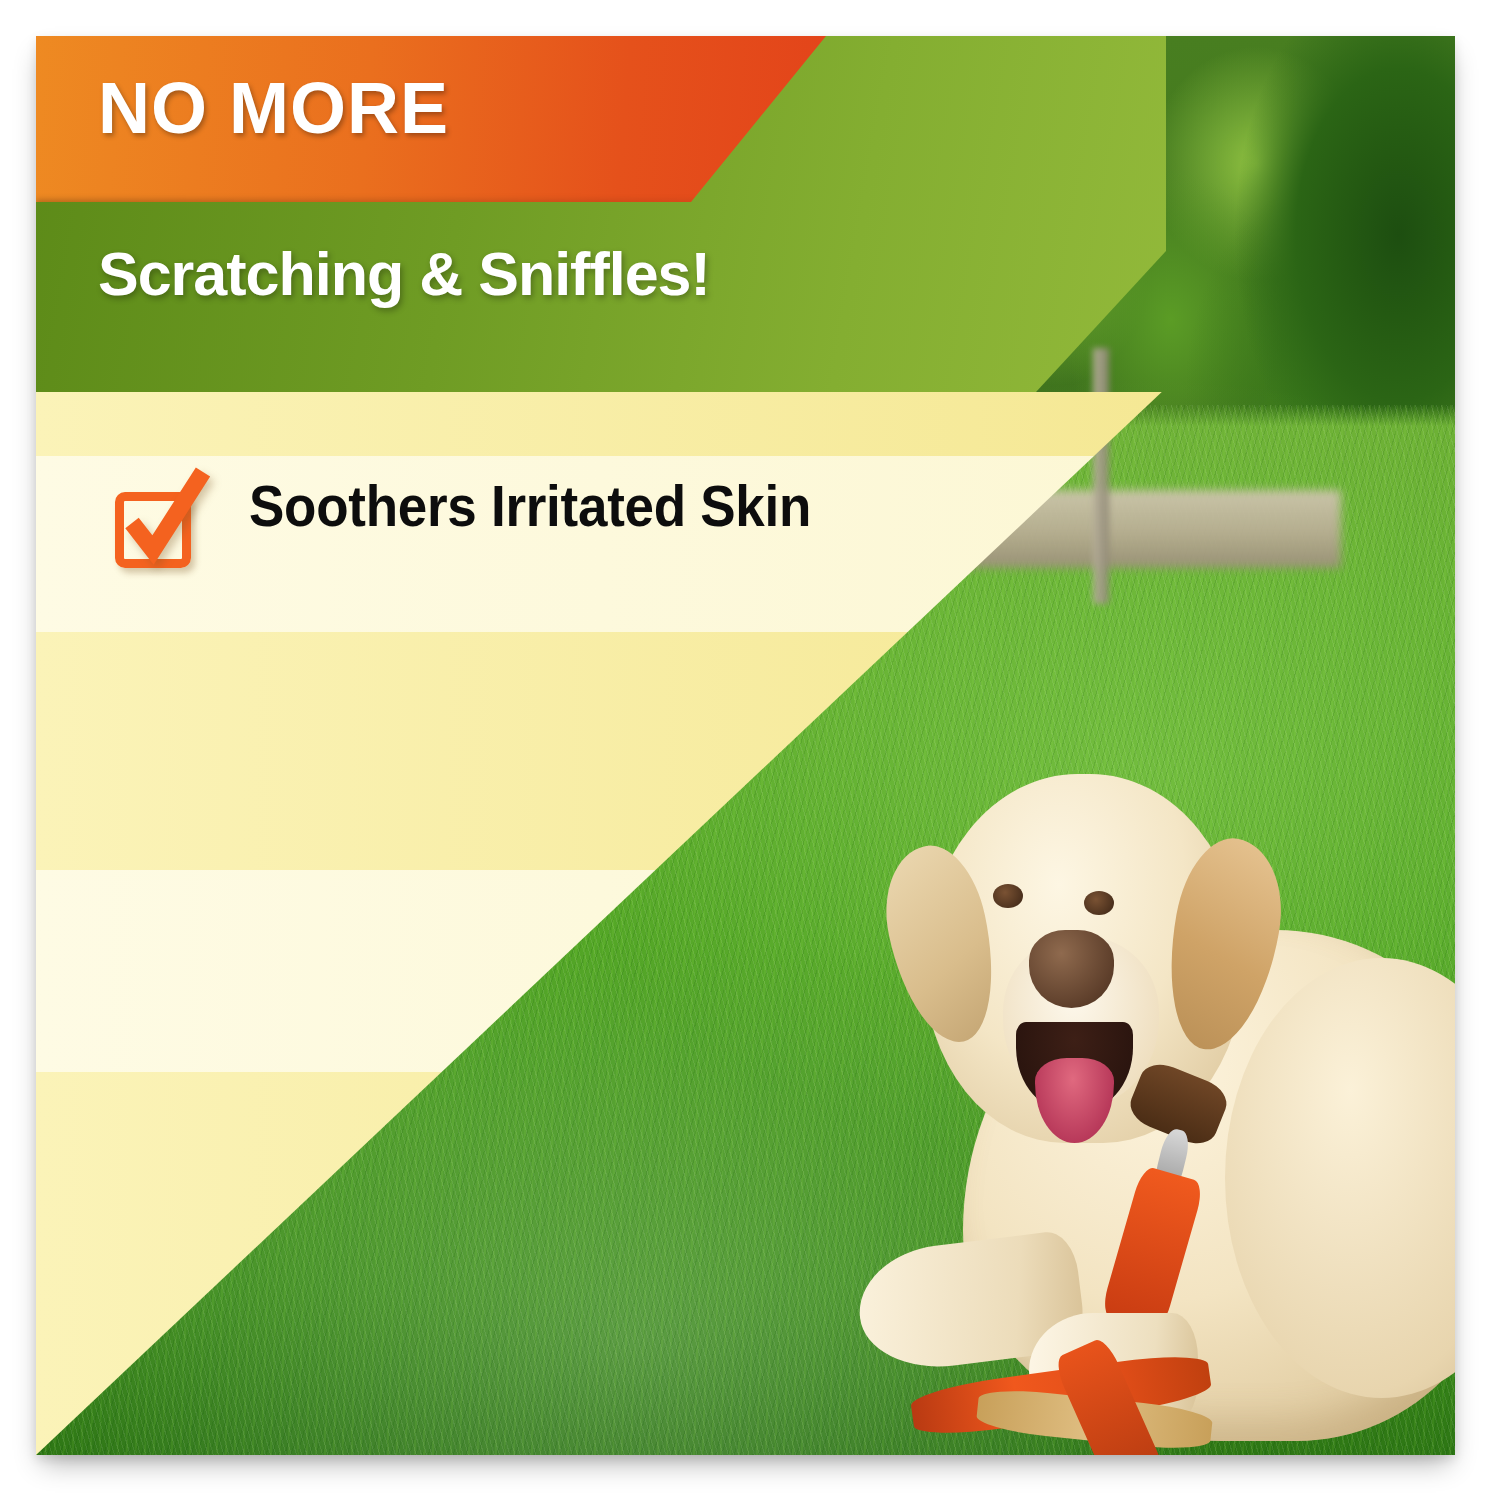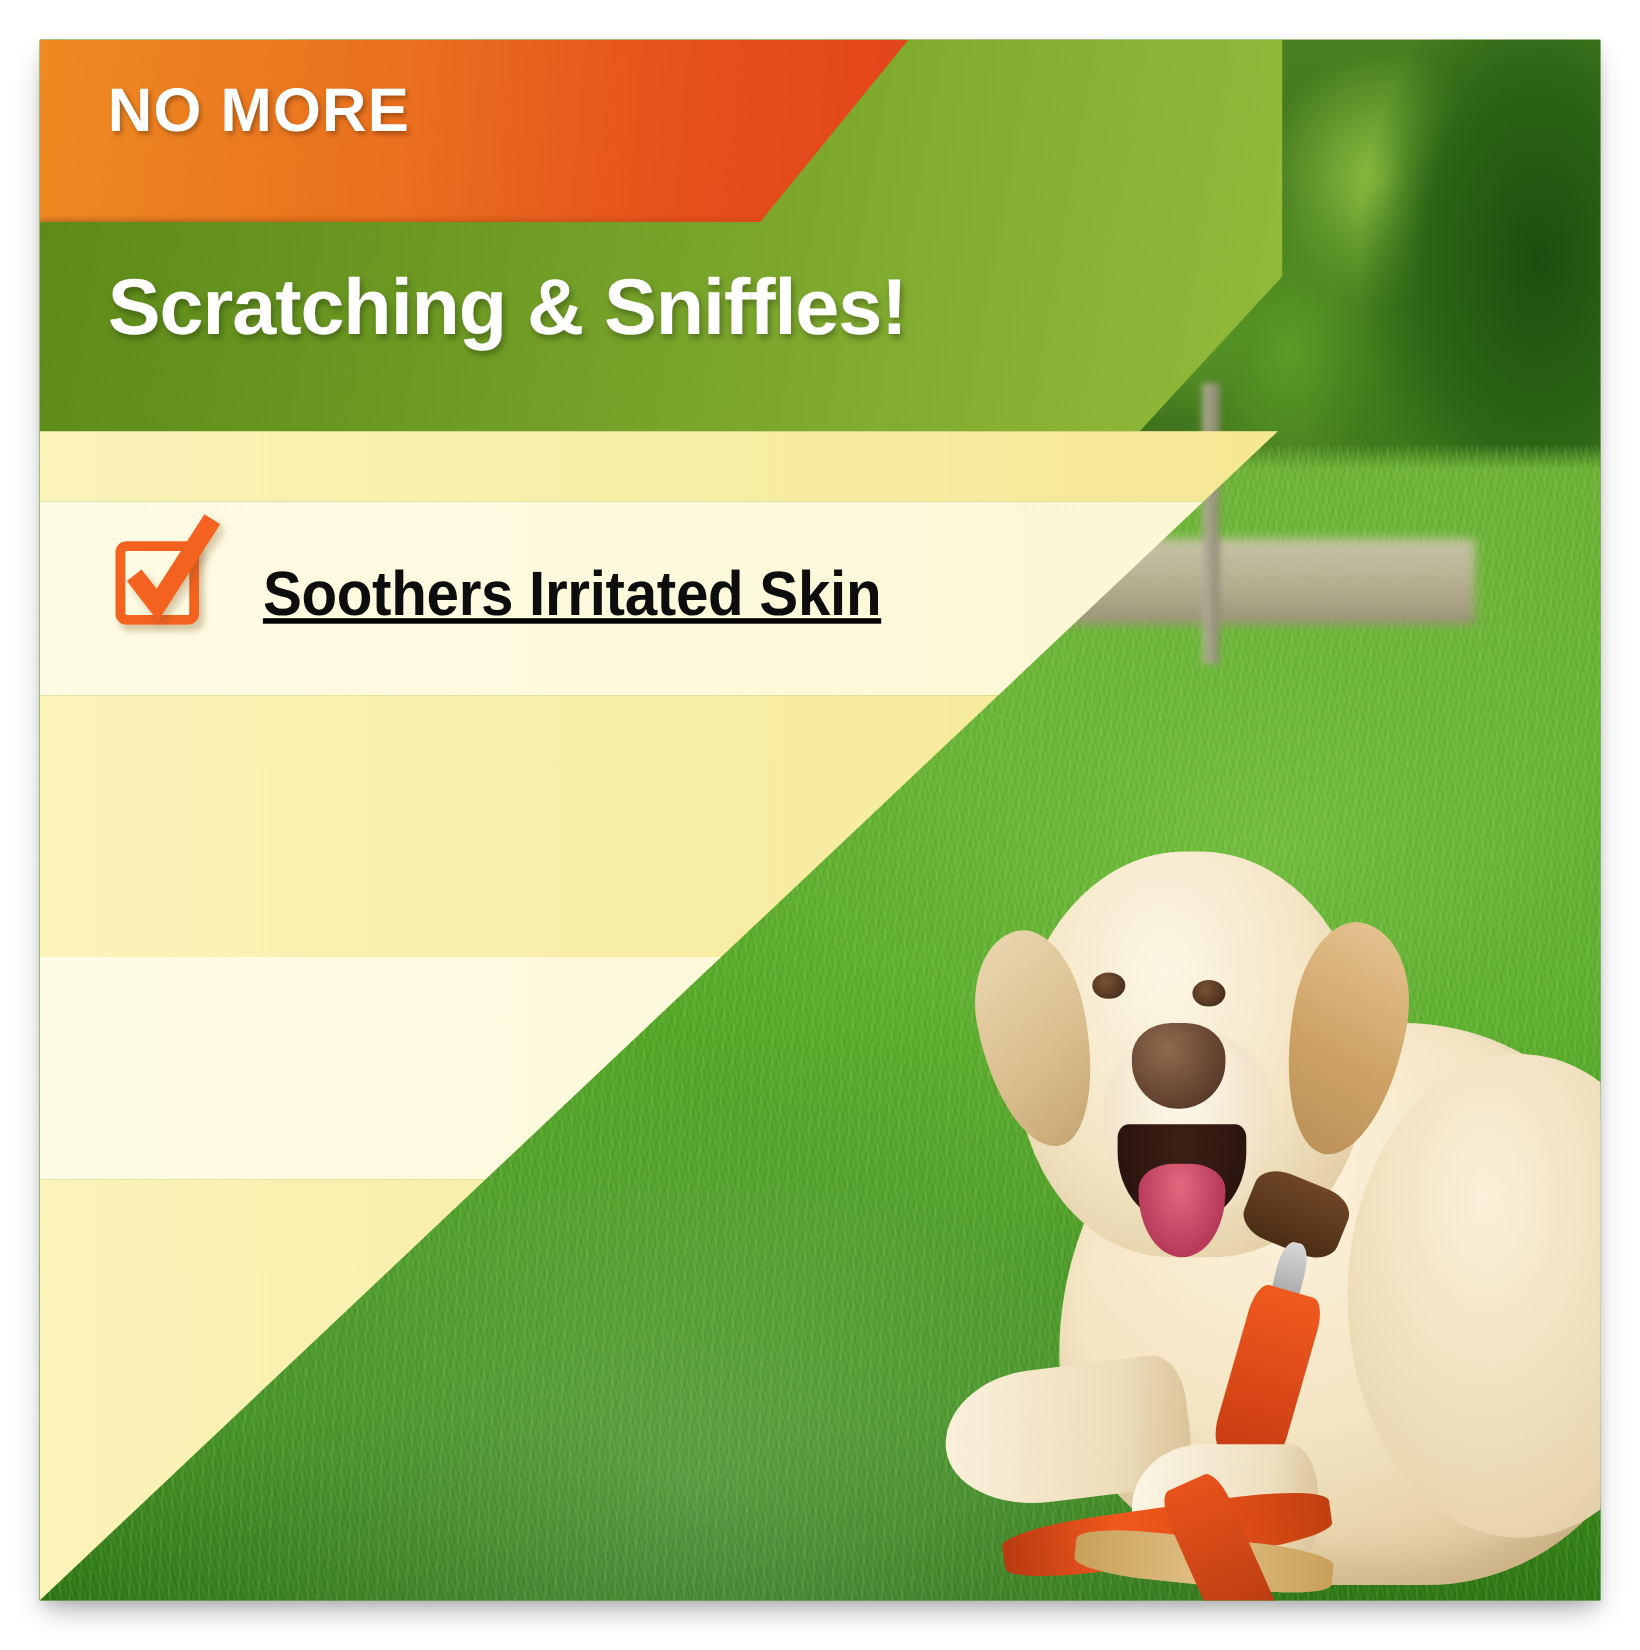--- a/index.html
+++ b/index.html
@@ -206,46 +206,45 @@
     content:"";
     position:absolute; left:0; right:0; bottom:-6px; height:8px;
     background:linear-gradient(90deg, rgba(0,0,0,.26), rgba(0,0,0,.12) 70%, rgba(0,0,0,0));
     filter:blur(3px);
   }
 
   .hdr-top{
     position:absolute;
     left:62px; top:36px;
     color:#ffffff;
-    font-size:56px;
+    font-size:72px;
     font-weight:700;
     letter-spacing:1px;
     line-height:1;
     text-shadow:2px 3px 5px rgba(0,0,0,.30);
     white-space:nowrap;
   }
   .hdr-main{
     position:absolute;
     left:62px; top:208px;
     color:#ffffff;
-    font-size:72px;
+    font-size:61px;
     font-weight:700;
     line-height:1;
     letter-spacing:-1px;
     text-shadow:2px 3px 6px rgba(0,0,0,.30);
     white-space:nowrap;
   }
 
   
   .row{
     position:absolute;
-    left:7px; width:1000px;
+    left:17px; width:1000px;
     display:flex;
-    align-items:flex-end;
-    text-decoration:underline;
+    align-items:flex-start;
   }
   .check{
     position:relative;
     flex:0 0 auto;
     width:96px; height:96px;
     margin-left:58px;
   }
   .check .box{
     position:absolute; left:4px; top:16px;
     width:76px; height:76px;

